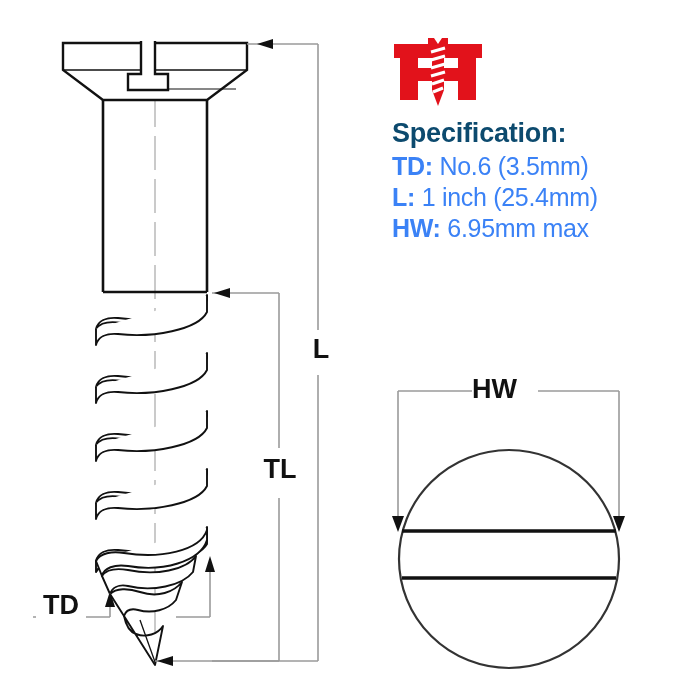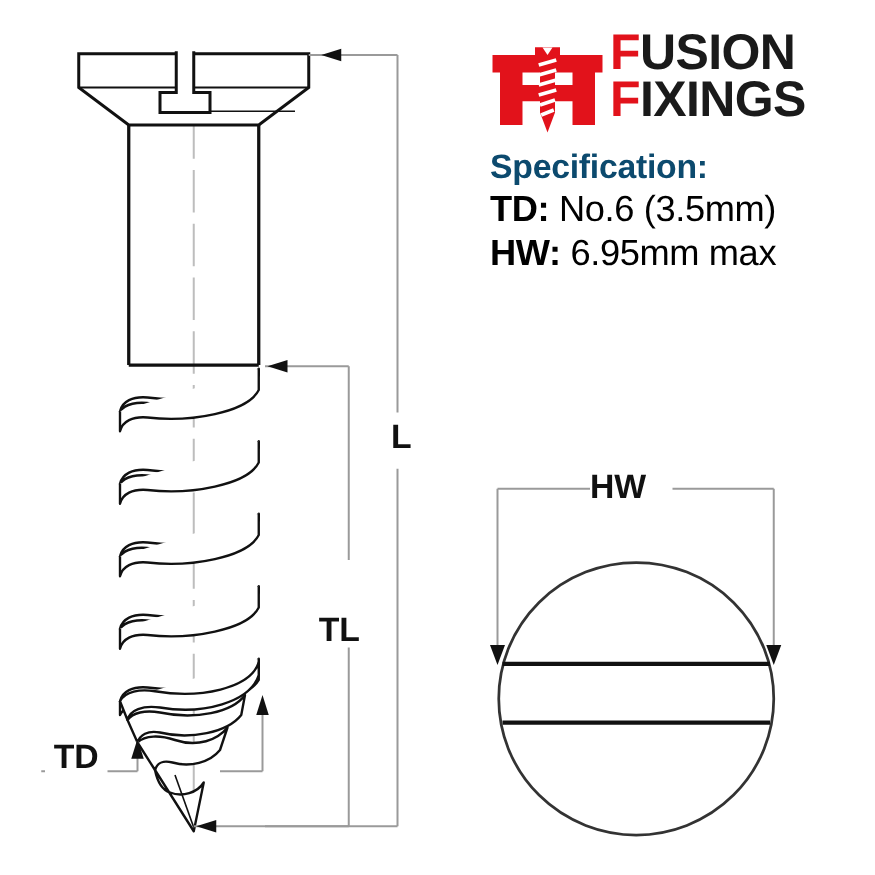--- a/index.html
+++ b/index.html
@@ -56,22 +56,22 @@
     width: 290px;
   }
   #spec-title {
     font-size: 27px;
     font-weight: bold;
     color: #0c4a6e;
     margin-bottom: 3px;
     letter-spacing: -0.2px;
   }
   .spec-row {
-    font-size: 29px;
-    color: #000000;
+    font-size: 25px;
+    color: #3b82f6;
     white-space: nowrap;
     margin-bottom: 2px;
     letter-spacing: -0.3px;
   }
   .spec-row .k { font-weight: bold; }
 
   
   .dim-label {
     font-size: 27px;
     font-weight: bold;
@@ -199,21 +199,21 @@
       <line x1="110" y1="617" x2="110" y2="593"></line>
       <line x1="176" y1="617" x2="210" y2="617"></line>
       <line x1="210" y1="617" x2="210" y2="560"></line>
     </g>
     <polygon points="110,591 105,607 115,607" fill="#111111"></polygon>
     <polygon points="210,556 205,572 215,572" fill="#111111"></polygon>
   </svg>
 
   <div class="abs dim-label" style="left:310px; top:336px; width:22px; text-align:center;">L</div>
 
-  <div class="abs dim-label" style="left:244px; top:456px; width:44px; text-align:right;margin-top:35px;">TL</div>
+  <div class="abs dim-label" style="left:258px; top:456px; width:44px; text-align:center;">TL</div>
 
   <div class="abs dim-label" style="left:36px; top:592px; width:50px; text-align:center;">TD</div>
 
   <div class="abs" id="logo-block">
     <svg id="logo-mark" viewBox="0 0 92 86">
 
       <path d="M 2 16 L 44 16 L 44 30 L 26 30 L 26 40 L 40 40 L 40 53 L 26 53
                L 26 72 L 8 72 L 8 53 L 8 53 L 8 30 L 2 30 Z" fill="#e2121b" transform="translate(0,0)"></path>
       <path d="M 90 16 L 48 16 L 48 30 L 66 30 L 66 40 L 52 40 L 52 53 L 66 53
                L 66 72 L 84 72 L 84 53 L 84 30 L 90 30 Z" fill="#e2121b"></path>
@@ -226,32 +226,32 @@
 
       <g stroke="#ffffff" stroke-width="3" fill="none">
         <line x1="39" y1="24" x2="53" y2="20"></line>
         <line x1="39" y1="32" x2="53" y2="28"></line>
         <line x1="39" y1="40" x2="53" y2="36"></line>
         <line x1="39" y1="48" x2="53" y2="44"></line>
         <line x1="40" y1="56" x2="52" y2="52"></line>
         <line x1="41" y1="64" x2="51" y2="60"></line>
       </g>
     </svg>
-    <div id="logo-text">
-      <div class="logo-line"><span class="lead">F</span><span>USION</span></div>
-      <div class="logo-line"><span class="lead">F</span><span>IXINGS</span></div>
-    </div>
   </div>
 
   <div class="abs" id="spec-block">
     <div id="spec-title">Specification:</div>
 
     <div class="spec-row">
       <span class="k">TD:</span>
       <span>No.6 (3.5mm)</span>
+    </div>
+    <div class="spec-row">
+      <span class="k">L:</span>
+      <span>1 inch (25.4mm)</span>
     </div>
     <div class="spec-row">
       <span class="k">HW:</span>
       <span>6.95mm max</span>
     </div>
   </div>
 
   <svg class="abs" style="left:380px; top:370px;" width="260" height="310" viewBox="0 0 260 310">
 
     <g stroke="#9a9a9a" stroke-width="1.6" fill="none">

